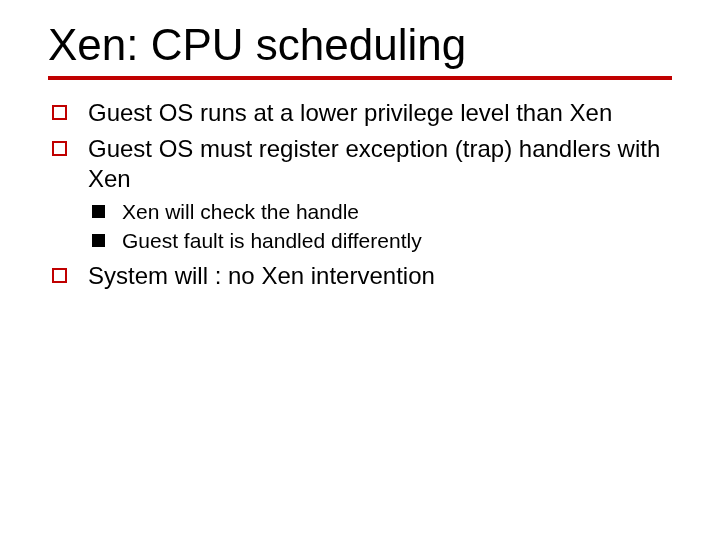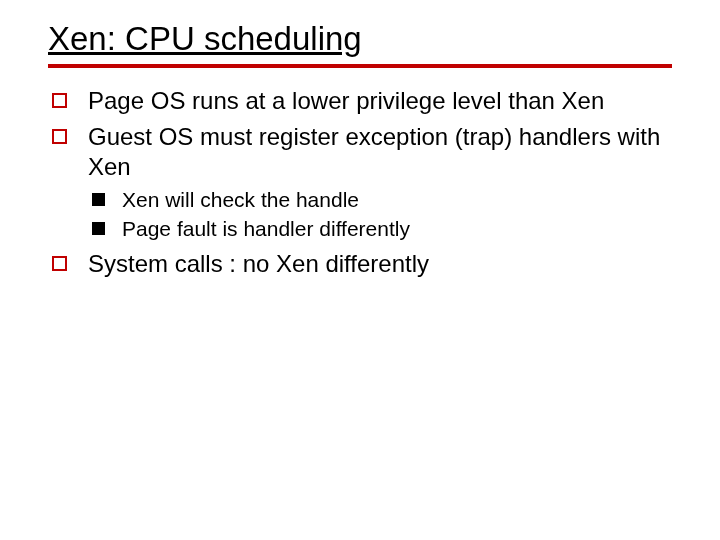--- a/index.html
+++ b/index.html
@@ -6,26 +6,25 @@
   body {
     width: 720px;
     height: 540px;
     background: #fff;
     font-family: Verdana, Geneva, sans-serif;
     color: #000;
     padding: 20px 48px 20px 48px;
     overflow: hidden;
   }
   .title {
-    font-size: 33px;
+    font-size: 44px;
     font-weight: normal;
     padding-bottom: 6px;
     border-bottom: 4px solid #c00000;
     margin-bottom: 18px;
-    text-decoration: underline;
   }
   .level1 {
     list-style: none;
     font-size: 24px;
     line-height: 1.25;
   }
   .level1 > li {
     position: relative;
     padding-left: 40px;
     margin-bottom: 6px;
@@ -61,33 +60,33 @@
   }
 </style>
 </head>
 <body>
 
 <div class="title">Xen: CPU scheduling</div>
 
 <ul class="level1">
   <li>
     <span class="hollow-box"></span>
-    <span>Page OS runs at a lower privilege level than Xen</span>
+    <span>Guest OS runs at a lower privilege level than Xen</span>
   </li>
   <li>
     <span class="hollow-box"></span>
     <span>Guest OS must register exception (trap) handlers with Xen</span>
     <ul class="level2">
       <li>
         <span class="filled-box"></span>
         <span>Xen will check the handle</span>
       </li>
       <li>
         <span class="filled-box"></span>
-        <span>Page fault is handler differently</span>
+        <span>Guest fault is handled differently</span>
       </li>
     </ul>
   </li>
   <li>
     <span class="hollow-box"></span>
-    <span>System calls : no Xen differently</span>
+    <span>System will : no Xen intervention</span>
   </li>
 </ul>
 
 </body></html>

